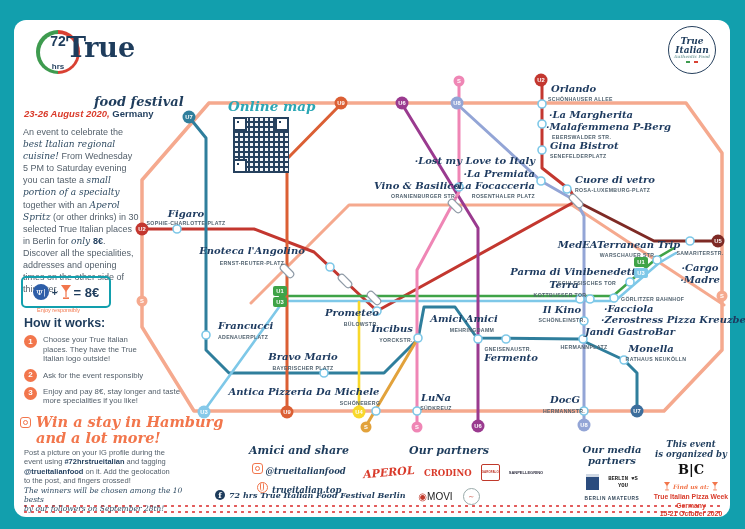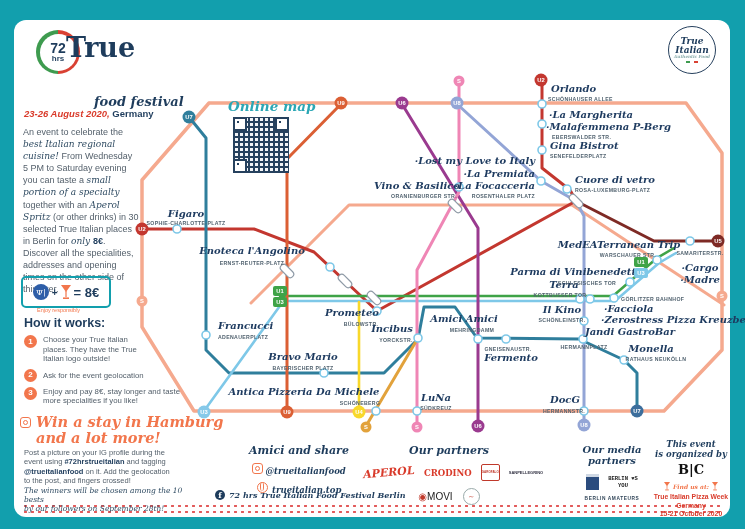--- a/index.html
+++ b/index.html
@@ -11,21 +11,21 @@
   #map text.venue{font-family:"DejaVu Serif",serif;font-style:italic;font-weight:700;fill:#1D3A5F;font-size:10px}
   #map text.stn{font-family:"Liberation Sans",sans-serif;font-size:5.2px;font-weight:700;fill:#51626F;letter-spacing:.35px}
   #map text.badge-t{font-family:"Liberation Sans",sans-serif;font-size:5.8px;font-weight:700;fill:#fff}
   .navy{color:#1E3C5C}
   .script{font-family:"DejaVu Serif",serif;font-style:italic;font-weight:700}
   .gray{color:#55616C}
   .orange{color:#F2764C}
   .red{color:#D93B2B}
   
   .logo-ring{width:44px;height:44px;border-radius:50%;background:conic-gradient(#D94133 0 50%,#3E9B4F 50% 100%);display:flex;align-items:center;justify-content:center}
-  .logo-ring .inner{width:37px;height:37px;border-radius:50%;background:#fff;display:flex;flex-direction:column;align-items:center;justify-content:center;line-height:1}
+  .logo-ring .inner{width:37px;height:37px;border-radius:50%;background:#fff;display:flex;flex-direction:column;align-items:center;justify-content:space-between;line-height:1}
   .wm{font-family:"DejaVu Serif",serif;font-weight:700;color:#1E3C5C}
   
   .pricebox{left:21px;top:276px;width:86px;height:28px;border:2.5px solid #129FAD;border-radius:5px;display:flex;align-items:center;justify-content:center;gap:3px}
   .cutlery{width:16px;height:16px;border-radius:50%;background:#2E5EA8;color:#fff;font-size:8px;display:flex;align-items:center;justify-content:center;font-family:"DejaVu Serif",serif}
   .stepdot{width:13px;height:13px;min-width:13px;border-radius:50%;background:#F2764C;color:#fff;font-size:8px;font-weight:700;display:flex;align-items:center;justify-content:center}
   .steprow{display:flex;gap:6px;margin-bottom:5px;align-items:flex-start}
   .ig{display:inline-block;width:9px;height:9px;border:1.3px solid #F2764C;border-radius:3px;position:relative}
   .ig:after{content:"";position:absolute;left:2px;top:2px;width:3px;height:3px;border:1px solid #F2764C;border-radius:50%}
   .fb{display:inline-block;width:10px;height:10px;border-radius:50%;background:#1E3C5C;color:#fff;font-size:8px;font-weight:700;text-align:center;line-height:10px;font-family:"DejaVu Serif",serif}
   .globe{display:inline-block;width:9px;height:9px;border:1.3px solid #F2764C;border-radius:50%;position:relative}
@@ -226,21 +226,21 @@
     <div class="abs orange" style="left:23px;top:287px;font-size:5.5px">Enjoy responsibly</div>
 
     <div class="abs navy" style="left:10px;top:296px;font-size:12.5px;font-weight:700">How it works:</div>
     <div class="abs gray" style="left:10px;top:315px;width:158px;font-size:7.8px;line-height:9.6px">
       <div class="steprow">
         <span class="stepdot">1</span>
         <span style="width:108px">Choose your True Italian places. They have the True Italian logo outside!</span>
       </div>
       <div class="steprow">
         <span class="stepdot">2</span>
-        <span style="width:130px;padding-top:2px">Ask for the event geolocation</span>
+        <span style="width:130px;padding-top:2px">Ask for the event responsibly</span>
       </div>
       <div class="steprow">
         <span class="stepdot">3</span>
         <span style="width:138px">Enjoy and pay 8€, stay longer and taste more specialities if you like!</span>
       </div>
     </div>
 
     <div class="abs" style="left:6px;top:394px;display:flex;gap:5px">
       <span class="ig" style="margin-top:3px;border-color:#F2764C"></span>
       <div class="script orange" style="font-size:14.5px;line-height:15.5px">

